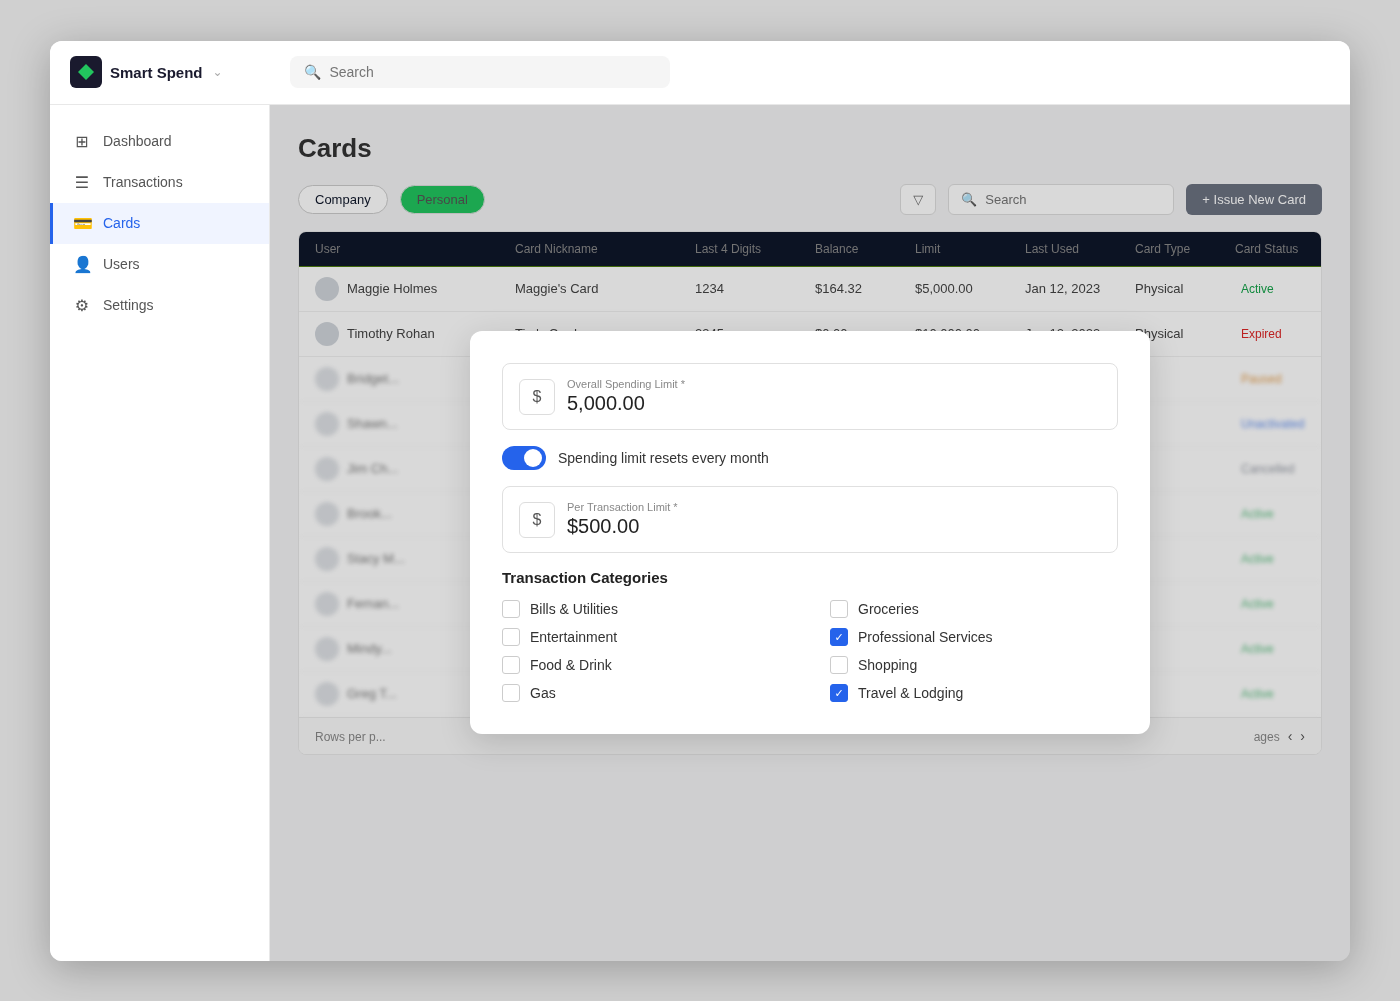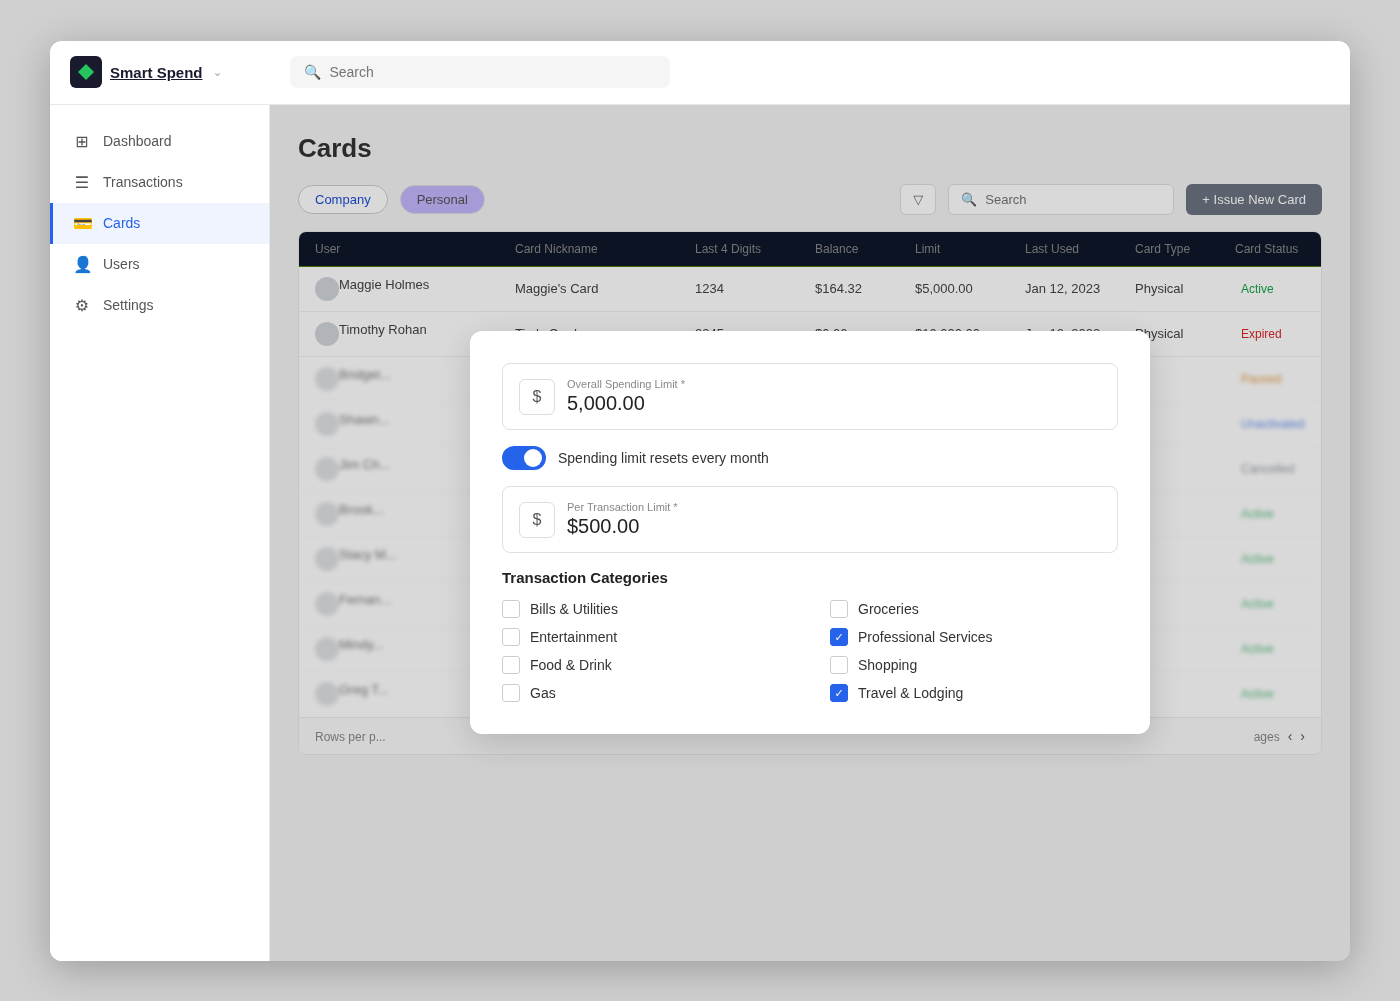--- a/index.html
+++ b/index.html
@@ -52,21 +52,20 @@
     .brand-logo-leaf {
       width: 16px;
       height: 16px;
       background: #22c55e;
       clip-path: polygon(50% 0%, 100% 50%, 50% 100%, 0% 50%);
     }
     .brand-name {
       font-size: 15px;
       font-weight: 600;
       color: #1a1a2e;
-      text-decoration: underline;
     }
     .brand-chevron {
       color: #aaa;
       font-size: 12px;
       margin-left: 2px;
     }
     .search-bar {
       flex: 1;
       max-width: 380px;
       display: flex;
@@ -135,29 +134,29 @@
     .cards-toolbar {
       display: flex;
       align-items: center;
       gap: 12px;
       margin-bottom: 16px;
     }
     .tab-btn {
       padding: 6px 16px;
       border-radius: 20px;
       border: 1px solid #ddd;
-      background: #c4b5fd;
+      background: #22c55e;
       font-size: 13px;
       color: #555;
       cursor: pointer;
     }
     .tab-btn.active {
       background: #fff;
       border-color: #ccc;
-      color: #1d4ed8;
+      color: #0f172a;
       font-weight: 500;
     }
     .spacer { flex: 1; }
     .filter-btn {
       display: flex;
       align-items: center;
       gap: 6px;
       padding: 7px 12px;
       border: 1px solid #ddd;
       border-radius: 6px;
@@ -220,21 +219,21 @@
     .table-row {
       display: grid;
       grid-template-columns: 200px 180px 120px 100px 110px 110px 100px 100px;
       padding: 10px 16px;
       border-bottom: 1px solid #f0f0f0;
       font-size: 13px;
       color: #444;
       align-items: center;
     }
     .table-row:last-child { border-bottom: none; }
-    .user-cell { display: flex; }
+    .user-cell { display: flex; align-items: center; gap: 8px; }
     .avatar {
       width: 24px; height: 24px; border-radius: 50%;
       background: #d1d5db;
       flex-shrink: 0;
     }
     .status-badge {
       display: inline-block;
       font-size: 12px;
       font-weight: 500;
       padding: 2px 6px;

